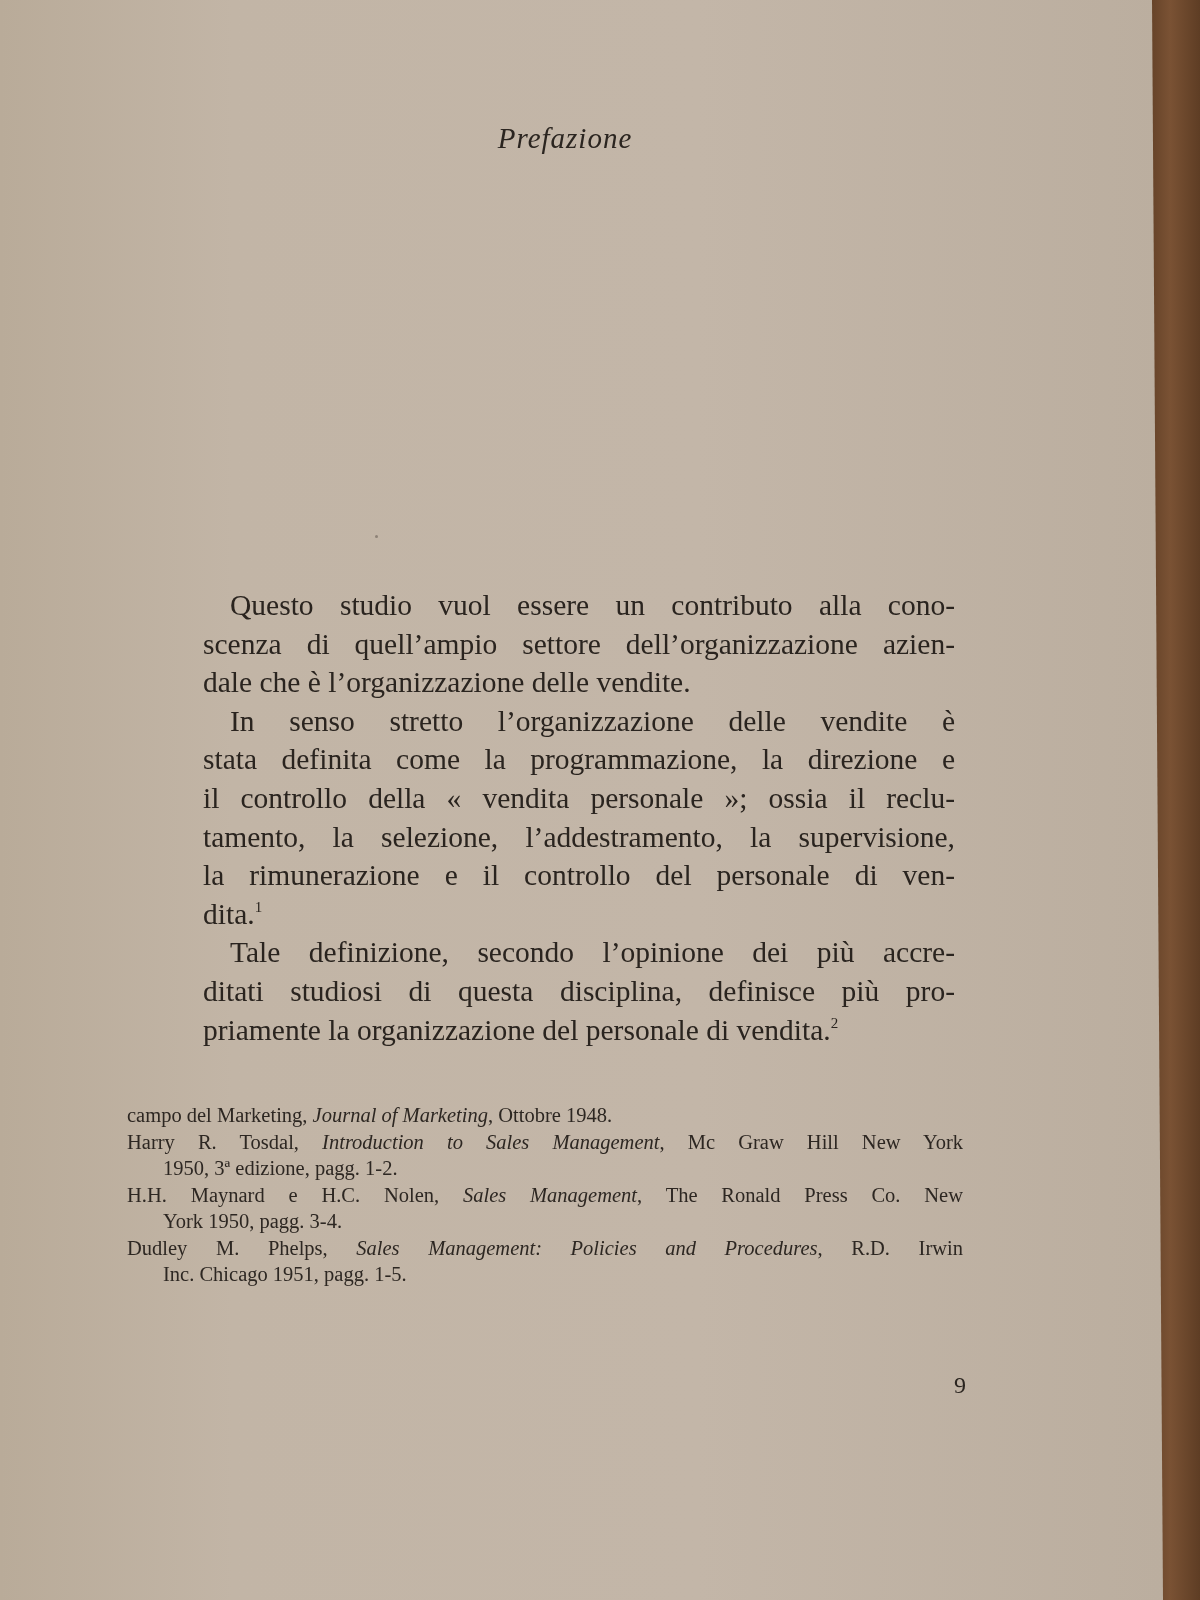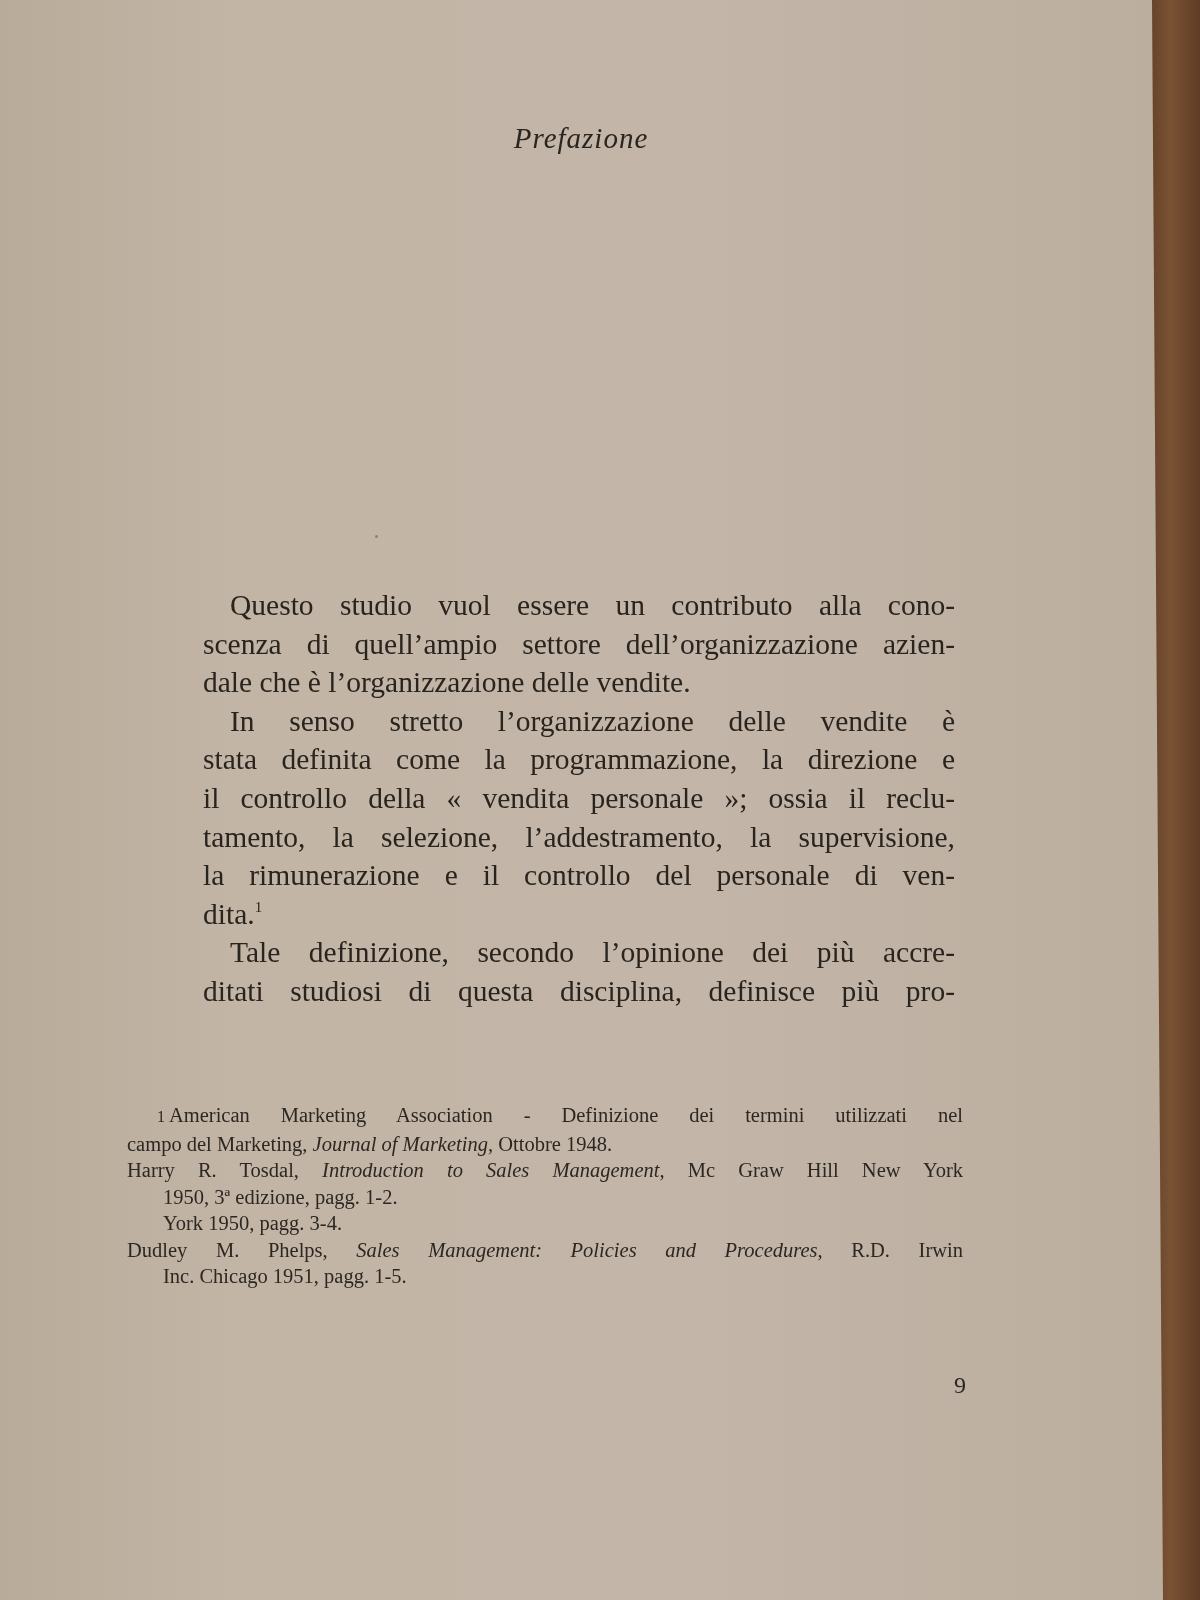--- a/index.html
+++ b/index.html
@@ -27,21 +27,21 @@
     .wood {
       position: absolute;
       right: 0;
       top: 0;
       width: 60px;
       height: 1600px;
       background: linear-gradient(90deg, #5a3a22 0%, #7a5234 50%, #5e3d24 100%);
     }
     .title {
       position: absolute;
-      left: 16px;
+      left: 0;
       width: 1130px;
       top: 122px;
       text-align: center;
       font-style: italic;
       font-size: 29px;
       letter-spacing: 1px;
       color: #2b2520;
     }
     .body-text {
       position: absolute;
@@ -138,33 +138,34 @@
       <span class="line indent">In senso stretto l’organizzazione delle vendite è</span>
       <span class="line">stata definita come la programmazione, la direzione e</span>
       <span class="line">il controllo della « vendita personale »; ossia il reclu-</span>
       <span class="line">tamento, la selezione, l’addestramento, la supervisione,</span>
       <span class="line">la rimunerazione e il controllo del personale di ven-</span>
       <span class="line last"><span>dita.</span><sup>1</sup></span>
     </div>
     <div>
       <span class="line indent">Tale definizione, secondo l’opinione dei più accre-</span>
       <span class="line">ditati studiosi di questa disciplina, definisce più pro-</span>
+      <span class="line last"><span>priamente la organizzazione del personale di vendita.</span><sup>2</sup></span>
     </div>
   </div>
 
   <div class="footnotes">
     <div>
-      <span class="line fn-start"><span class="fn-num">1</span><span>American Marketing Association - Definizione dei termini utilizzati nel</span></span>
       <span class="line last"><span>campo del Marketing, </span><em>Journal of Marketing</em><span>, Ottobre 1948.</span></span>
     </div>
     <div>
 
       <span class="line"><span>Harry R. Tosdal, </span><em>Introduction to Sales Management</em><span>, Mc Graw Hill New York</span></span>
       <span class="line last hang">1950, 3ª edizione, pagg. 1-2.</span>
 
+      <span class="line"><span>H.H. Maynard e H.C. Nolen, </span><em>Sales Management</em><span>, The Ronald Press Co. New</span></span>
       <span class="line last hang">York 1950, pagg. 3-4.</span>
 
       <span class="line"><span>Dudley M. Phelps, </span><em>Sales Management: Policies and Procedures</em><span>, R.D. Irwin</span></span>
       <span class="line last hang">Inc. Chicago 1951, pagg. 1-5.</span>
     </div>
   </div>
 
   <div class="page-number">9</div>
 </div>
 

